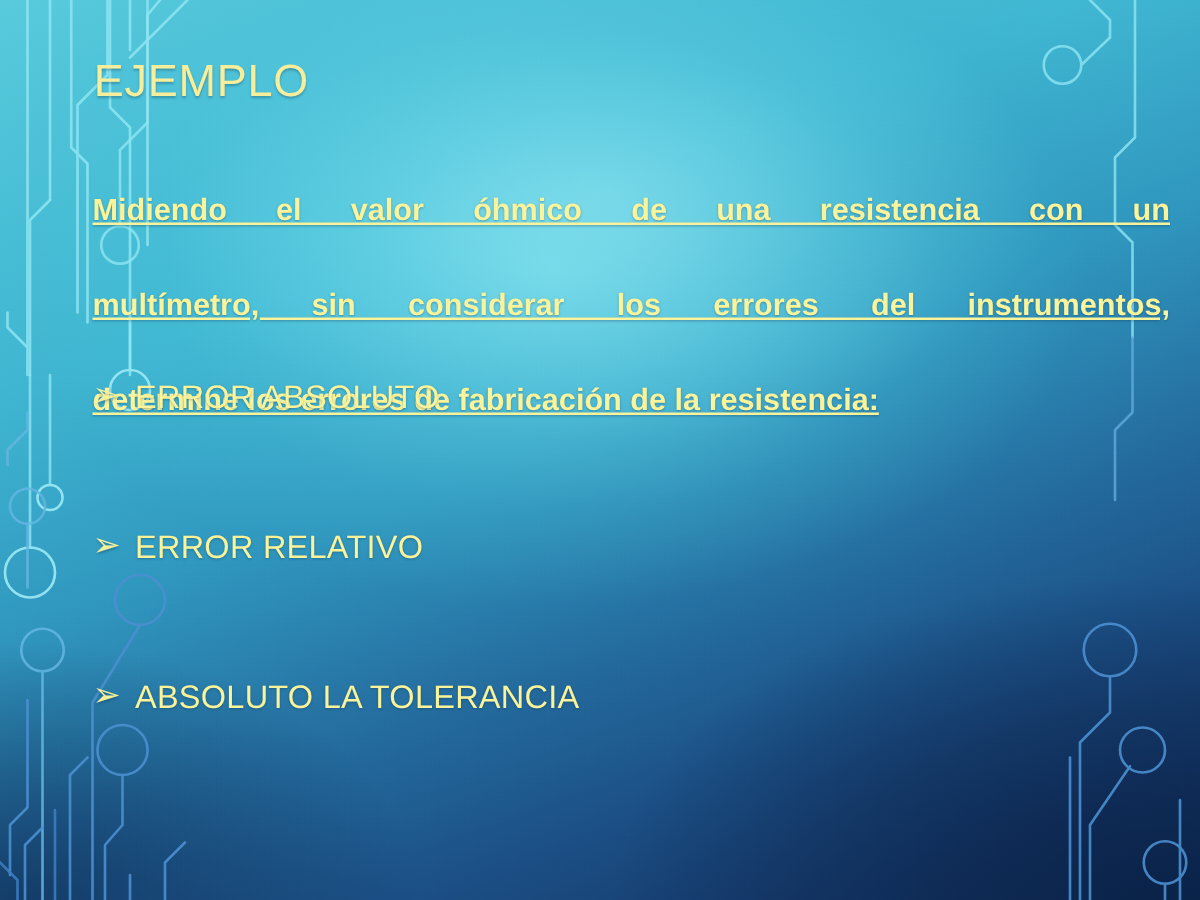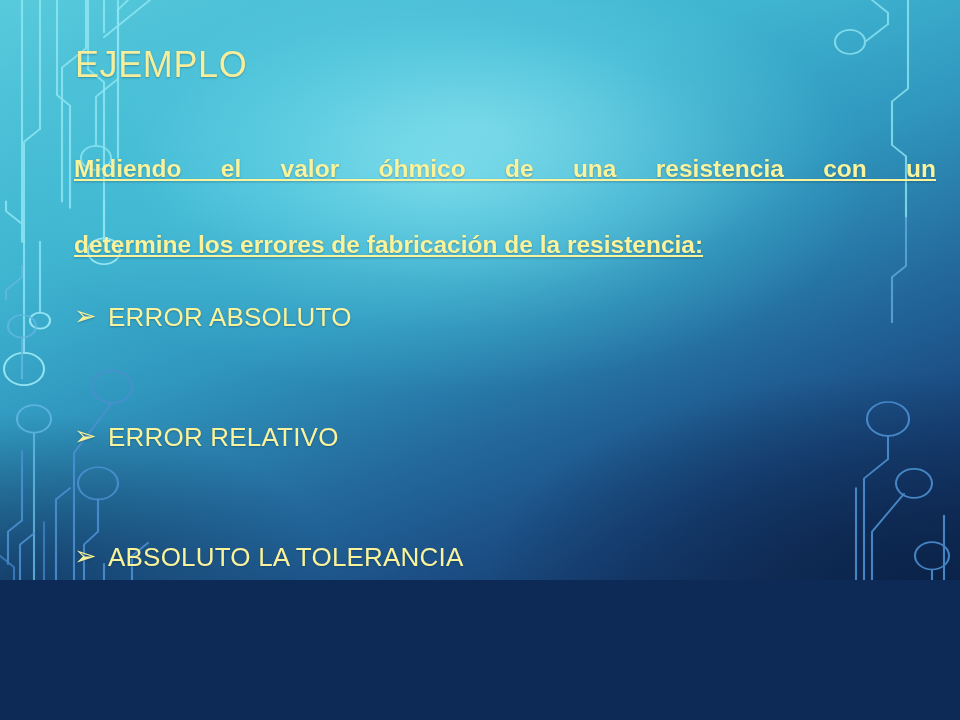--- a/index.html
+++ b/index.html
@@ -6,21 +6,21 @@
   html, body {
     width:960px; height:720px;
     overflow:hidden;
     background:#0d2a57;
     font-family:"Liberation Sans", sans-serif;
   }
 
   
   #slide {
     position:relative;
-    width:960px; height:580px;
+    width:960px; height:720px;
     overflow:hidden;
     
     background:#000000;
   }
 
   
   .bg-layer { position:absolute; inset:0; pointer-events:none; }
 
   #bg-base {
     background:
@@ -247,20 +247,21 @@
       </g>
     </svg>
   </div>
 
   <div id="content">
 
     <div id="title">EJEMPLO</div>
 
     <div id="paragraph">
       <span class="just-line">Midiendo el valor óhmico de una resistencia con un</span>
+      <span class="just-line">multímetro, sin considerar los errores del instrumentos,</span>
       <span class="last-line">determine los errores de fabricación de la resistencia:</span>
     </div>
 
     <div id="bullets">
 
       <div class="bullet-row">
         <span class="bullet-marker">➢</span>
         <span class="bullet-text">ERROR ABSOLUTO</span>
       </div>
 

